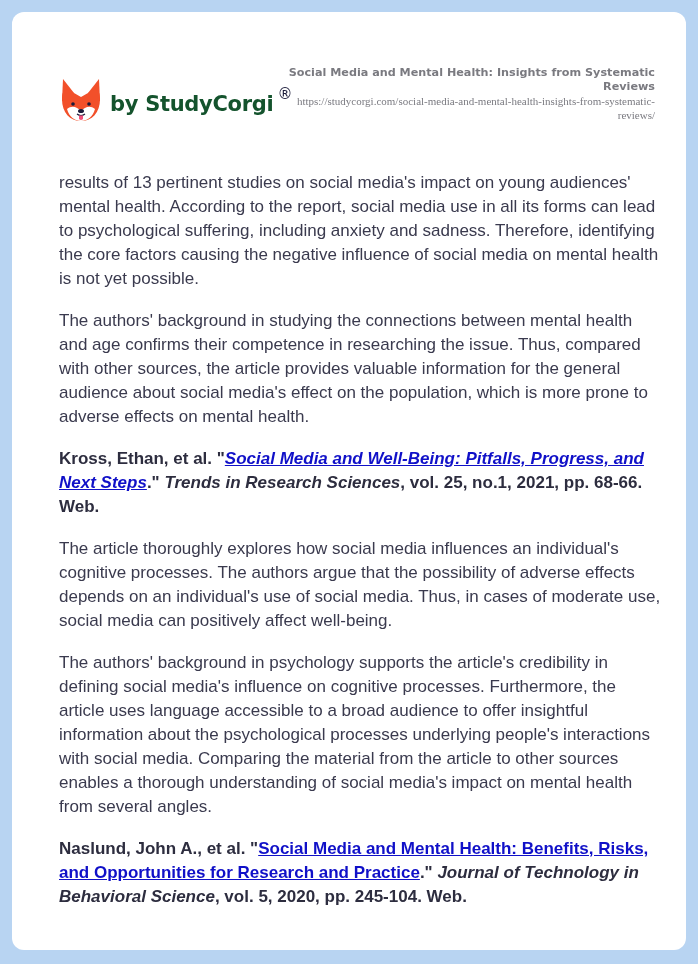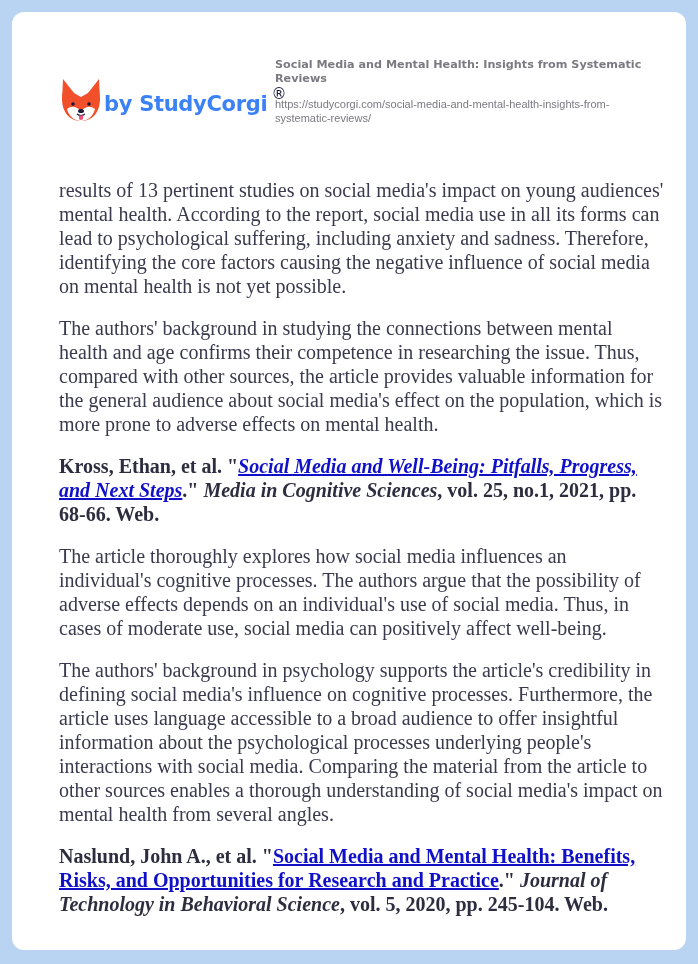--- a/index.html
+++ b/index.html
@@ -32,63 +32,63 @@
       display: flex;
       align-items: center;
       height: 50px;
     }
     .logo-icon {
       width: 42px;
       height: 48px;
       display: block;
     }
     .logo-text {
-      margin-left: 2px;
+      margin-left: 8px;
       margin-top: 6px;
       font-family: "DejaVu Sans", sans-serif;
       font-weight: bold;
       font-size: 21px;
-      color: #3b82f6;
+      color: #14532d;
       letter-spacing: -0.3px;
     }
     .logo-reg {
       font-family: "DejaVu Sans", sans-serif;
       font-size: 15px;
       color: #1b1b3a;
       margin-left: 4px;
       margin-top: -14px;
     }
     .header-meta {
       position: absolute;
       right: 31px;
-      top: 46px;
+      top: 54px;
       width: 380px;
-      text-align: left;
+      text-align: right;
     }
     .header-title {
       font-family: "DejaVu Sans", sans-serif;
       font-weight: bold;
       font-size: 11.2px;
       line-height: 14px;
       color: #7a7a80;
     }
     .header-url {
-      margin-top: 12px;
-      font-family: Liberation Sans, sans-serif;
+      margin-top: 1px;
+      font-family: Liberation Serif, serif;
       font-size: 11px;
       line-height: 13.5px;
       color: #7a7a80;
     }
     .content {
       position: absolute;
       left: 47px;
-      top: 166px;
+      top: 159px;
       width: 605px;
-      font-family: Liberation Serif, serif;
-      font-size: 20px;
+      font-family: Liberation Sans, sans-serif;
+      font-size: 17px;
       line-height: 24px;
       color: #3a3a4e;
     }
     .content p {
       margin: 0 0 18px 0;
     }
     .content p.cite {
       font-weight: bold;
       color: #2d2d3f;
     }
@@ -128,21 +128,21 @@
     <div class="header-meta">
       <div class="header-title">Social Media and Mental Health: Insights from Systematic Reviews</div>
       <div class="header-url">https://studycorgi.com/social-media-and-mental-health-insights-from-systematic-reviews/</div>
     </div>
   </div>
 
   <div class="content">
     <p>results of 13 pertinent studies on social media's impact on young audiences' mental health. According to the report, social media use in all its forms can lead to psychological suffering, including anxiety and sadness. Therefore, identifying the core factors causing the negative influence of social media on mental health is not yet possible.</p>
     <p>The authors' background in studying the connections between mental health and age confirms their competence in researching the issue. Thus, compared with other sources, the article provides valuable information for the general audience about social media's effect on the population, which is more prone to adverse effects on mental health.</p>
 
-    <p class="cite"><span>Kross, Ethan, et al. "</span><a class="ital">Social Media and Well-Being: Pitfalls, Progress, and Next Steps</a><span>." </span><span class="ital">Media in Cognitive Sciences</span><span>, vol. 25, no.1, 2021, pp. 68-66. Web.</span></p>
+    <p class="cite"><span>Kross, Ethan, et al. "</span><a class="ital">Social Media and Well-Being: Pitfalls, Progress, and Next Steps</a><span>." </span><span class="ital">Trends in Research Sciences</span><span>, vol. 25, no.1, 2021, pp. 68-66. Web.</span></p>
 
     <p>The article thoroughly explores how social media influences an individual's cognitive processes. The authors argue that the possibility of adverse effects depends on an individual's use of social media. Thus, in cases of moderate use, social media can positively affect well-being.</p>
     <p>The authors' background in psychology supports the article's credibility in defining social media's influence on cognitive processes. Furthermore, the article uses language accessible to a broad audience to offer insightful information about the psychological processes underlying people's interactions with social media. Comparing the material from the article to other sources enables a thorough understanding of social media's impact on mental health from several angles.</p>
 
     <p class="cite"><span>Naslund, John A., et al. "</span><a>Social Media and Mental Health: Benefits, Risks, and Opportunities for Research and Practice</a><span>." </span><span class="ital">Journal of Technology in Behavioral Science</span><span>, vol. 5, 2020, pp. 245-104. Web.</span></p>
 
   </div>
 </div>
 
 </body></html>

